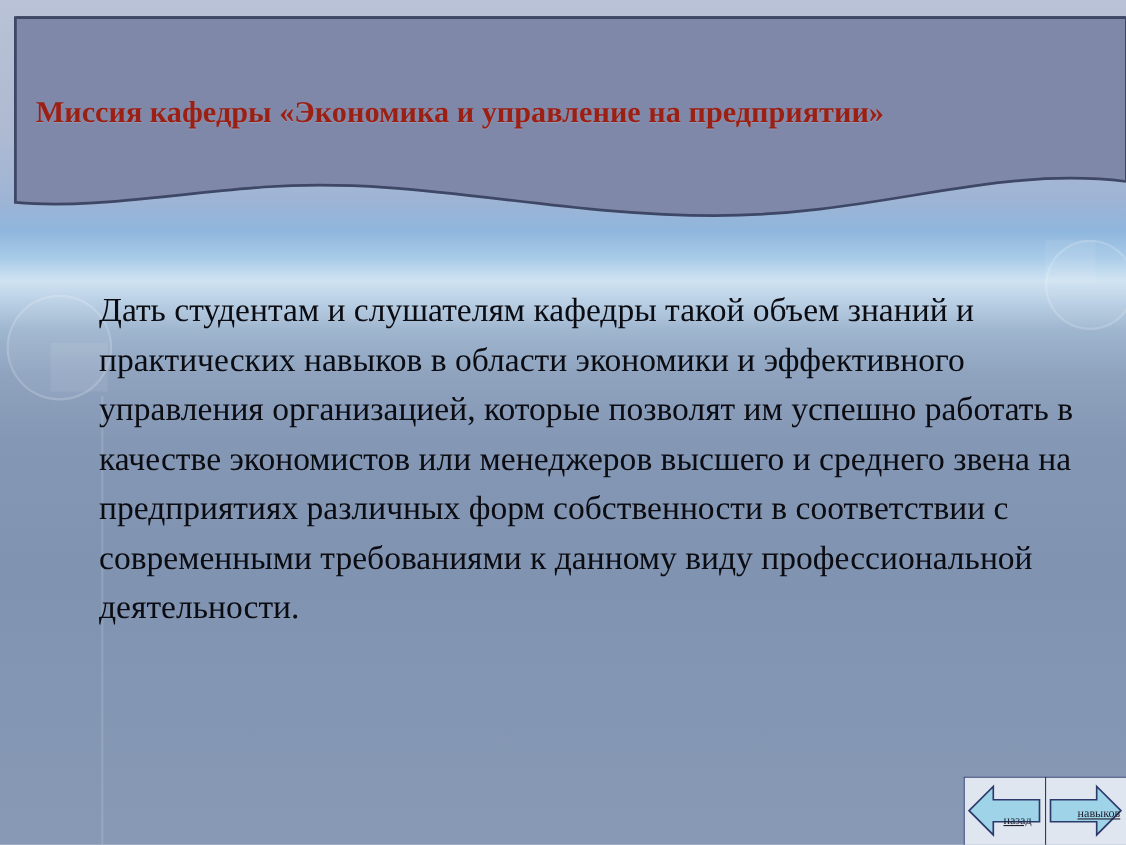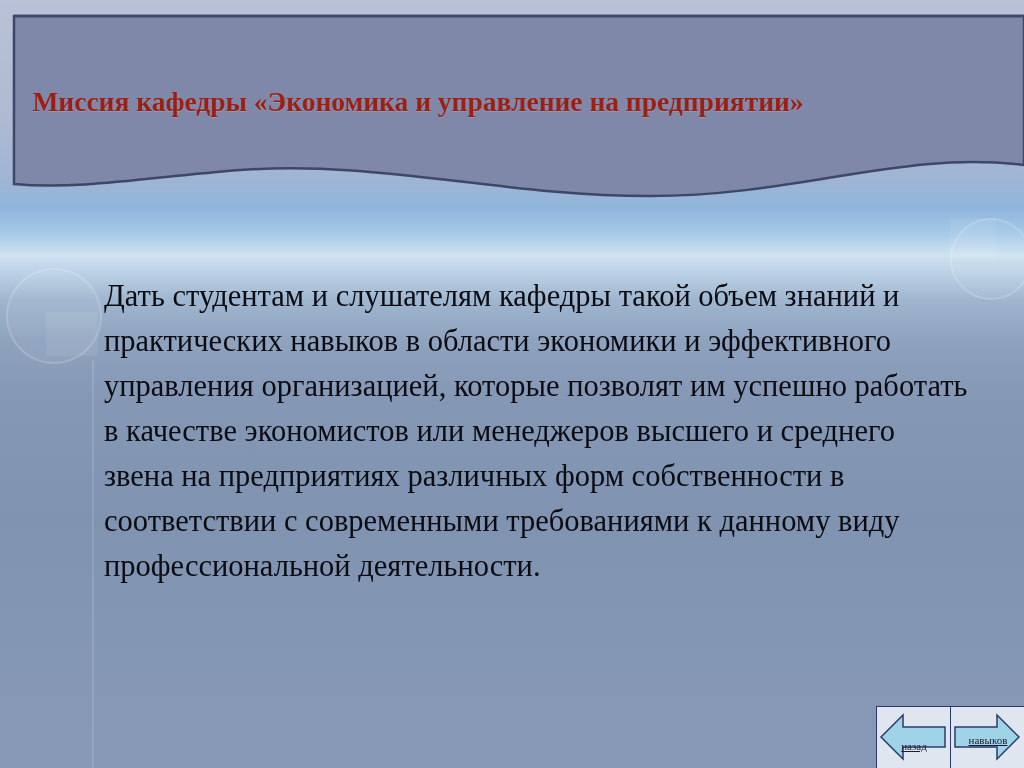--- a/index.html
+++ b/index.html
@@ -77,21 +77,21 @@
     left: 88px;
     top: 258px;
     width: 900px;
     font-family: "Liberation Serif", serif;
     font-size: 30.5px;
     line-height: 45px;
     color: #0b0b12;
     text-align: justify;
     text-justify: inter-word;
   }
-  .body-text p { margin: 16px; }
+  .body-text p { margin: 2px; }
   .body-text p:last-child { text-align: left; }
 
   
   .nav-group {
     position: absolute;
     left: 876px;
     top: 706px;
     width: 148px;
     height: 62px;
   }
@@ -112,20 +112,21 @@
   }
   .nav-label {
     position: absolute;
     width: 74px;
     text-align: center;
     font-family: "Liberation Serif", serif;
     font-size: 11px;
     color: #1f1f2e;
     top: 33px;
     left: 0;
+    padding-left: 11px;
   }
   .nav-label.underlined { text-decoration: underline; }
 </style>
 </head>
 <body>
 
 <div id="slide">
 
   <div class="deco-circle" style="left:6px; top:268px; width:92px; height:92px;"></div>
   <div class="deco-bar" style="left:46px; top:312px; width:52px; height:44px;"></div>

